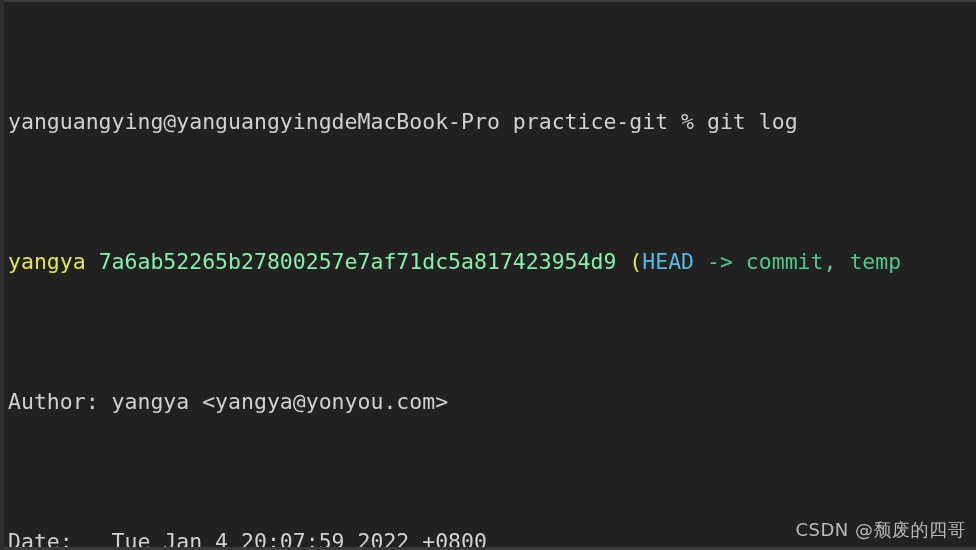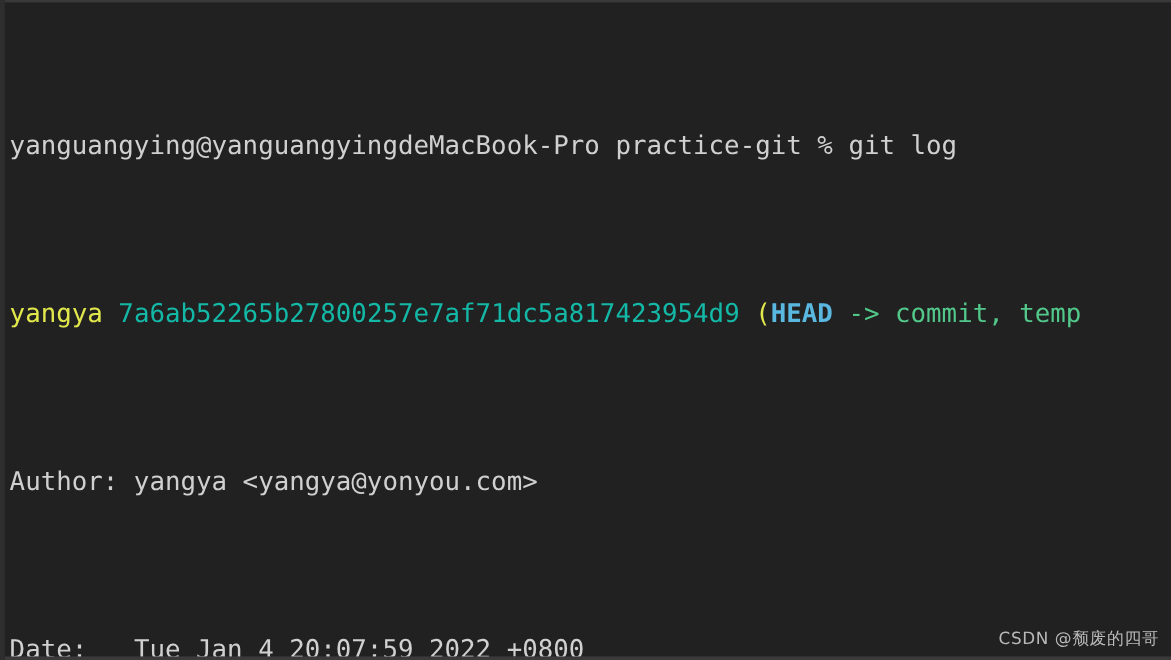--- a/index.html
+++ b/index.html
@@ -48,33 +48,33 @@
 
   .line {
     height: 28px;
     padding-left: 4px;
     white-space: pre;
     overflow: hidden;
   }
 
   .c-default { color: #d0d0d0; }
   .c-commit  { color: #e2e84c; }
-  .c-hash    { color: #14b8a6; }
+  .c-hash    { color: #86efac; }
   .c-paren   { color: #e2e84c; }
-  .c-head    { color: #5ab7e0; font-weight: bold; }
+  .c-head    { color: #5ab7e0; }
   .c-branch  { color: #52c88a; }
   .c-arrow   { color: #52c88a; }
 
   
   .watermark {
     position: absolute;
     right: 10px;
     bottom: 8px;
     font-family: "DejaVu Sans", "Liberation Sans", sans-serif;
-    font-size: 14px;
+    font-size: 18px;
     color: #b9b9b9;
     letter-spacing: 0.5px;
     white-space: nowrap;
     pointer-events: none;
   }
 
   .bottom-edge {
     position: absolute;
     left: 0;
     bottom: 0;

